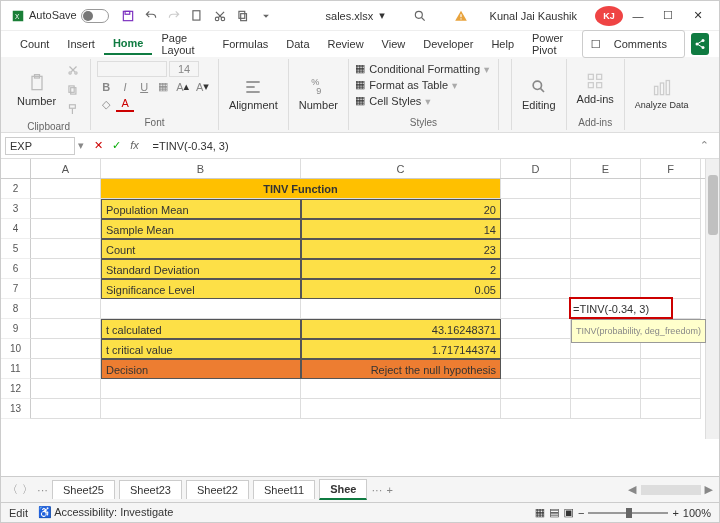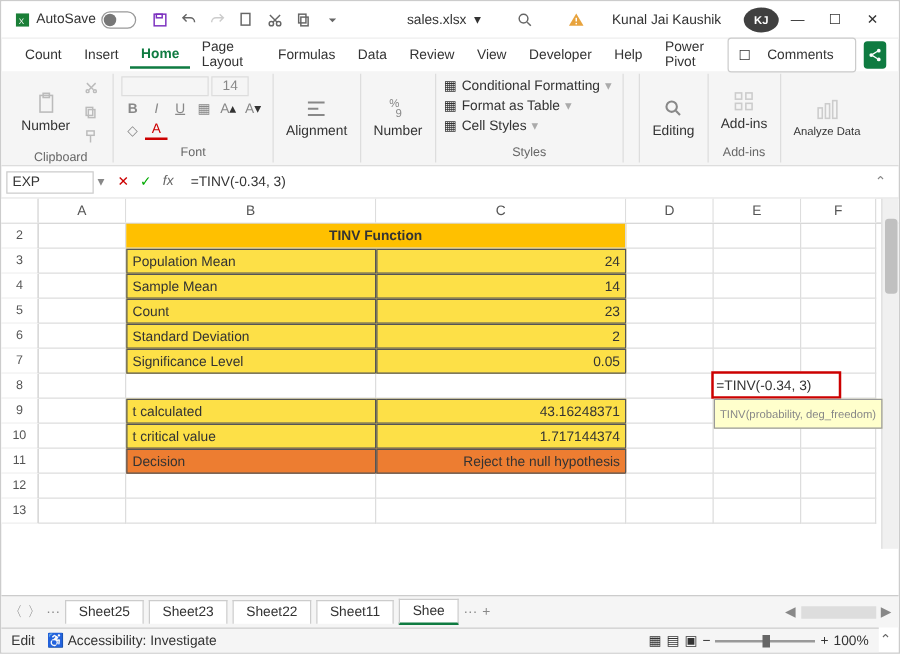--- a/index.html
+++ b/index.html
@@ -6,21 +6,21 @@
 body{background:#fff;width:720px;height:523px;overflow:hidden;border:1px solid #ccc;position:relative}
 .titlebar{height:30px;background:#fff;display:flex;align-items:center;padding:0 6px;border-bottom:1px solid #eee}
 .ico{display:inline-flex;align-items:center;justify-content:center;width:18px;height:18px;margin:0 2px}
 .ico svg{width:14px;height:14px}
 .autosave{display:flex;align-items:flex-start;gap:4px;margin-right:8px}
 .toggle{width:28px;height:14px;border:1px solid #999;border-radius:7px;background:#fff;position:relative}
 .toggle::after{content:'';position:absolute;width:10px;height:10px;border-radius:50%;background:#777;top:1px;left:1px}
 .qat{display:flex;align-items:center;gap:1px}
 .filename{margin:0 auto;padding-left:30px;display:flex;align-items:center;gap:6px}
 .user{display:flex;align-items:center;gap:18px}
-.avatar{width:28px;height:20px;border-radius:50%;background:#404040;color:#fff;font-size:9px;font-weight:bold;display:flex;align-items:center;justify-content:center}
+.avatar{width:28px;height:20px;border-radius:50%;background:#ef4444;color:#fff;font-size:9px;font-weight:bold;display:flex;align-items:center;justify-content:center}
 .winbtn{width:30px;height:24px;display:flex;align-items:center;justify-content:center}
 .menubar{height:26px;display:flex;align-items:center;padding:0 10px;gap:0}
 .menubar span{padding:4px 9px;cursor:pointer}
 .menubar .active{border-bottom:2px solid #0f7b41;color:#0f7b41;font-weight:600}
 .spacer{flex:1}
 .comments{border:1px solid #ccc;padding:3px 8px;border-radius:3px;font-size:11px;display:flex;align-items:center;gap:4px}
 .sharebtn{background:#0f7b41;width:26px;height:22px;border-radius:3px;margin-left:6px;display:flex;align-items:center;justify-content:center}
 .ribbon{height:76px;background:#f5f5f5;border-bottom:1px solid #ddd;display:flex;padding:2px 6px}
 .group{border-right:1px solid #ddd;padding:2px 6px;display:flex;flex-direction:column;justify-content:space-between;position:relative}
 .group .label{font-size:10px;color:#666;text-align:center;padding-top:2px}
@@ -45,22 +45,22 @@
 .cell{border-right:1px solid #ddd;border-bottom:1px solid #ddd;padding:0 4px;font-size:11px;line-height:20px;overflow:visible;white-space:nowrap}
 .cA{width:70px}.cB{width:200px}.cC{width:200px}.cD{width:70px}.cE{width:70px;position:relative}.cF{width:60px}
 .hdr{background:#ffc000;font-weight:bold;text-align:center}
 .bl{background:#fde047;border:1px solid #555!important}
 .or{background:#ed7d31;border:1px solid #555!important}
 .right{text-align:right}
 .editing{background:#fff;border:2px solid #c00;padding:0 2px;position:absolute;left:-2px;top:-2px;width:104px;height:22px;z-index:5}
 .tooltip{position:absolute;left:0;top:20px;background:#ffffcc;border:1px solid #999;padding:1px 4px;font-size:9px;color:#888;z-index:6;white-space:nowrap}
 .tabbar{position:absolute;bottom:20px;left:0;right:0;height:26px;border-top:1px solid #ccc;display:flex;align-items:center;padding:0 6px;background:#f5f5f5;gap:4px}
 .tab{padding:3px 10px;font-size:11px;background:#fff;border:1px solid #ccc;border-bottom:none}
-.tab.act{border-bottom:2px solid #0f7b41;font-weight:400}
-.statusbar{position:absolute;bottom:0;left:0;right:16px;height:20px;background:#f5f5f5;border-top:1px solid #ccc;display:flex;align-items:center;padding:0 8px;font-size:10px;color:#555;gap:10px}
+.tab.act{border-bottom:2px solid #0f7b41;font-weight:700}
+.statusbar{position:absolute;bottom:0;left:0;right:0;height:20px;background:#f5f5f5;border-top:1px solid #ccc;display:flex;align-items:center;padding:0 8px;font-size:10px;color:#555;gap:10px}
 .zoom{display:flex;align-items:center;gap:4px;margin-left:auto}
 .slider{width:80px;height:2px;background:#999;position:relative}
 .slider::after{content:'';position:absolute;width:6px;height:10px;background:#666;top:-4px;left:38px}
 .vsb{position:absolute;right:0;top:0;width:14px;height:280px;background:#f0f0f0;border-left:1px solid #ddd}
 .vsb::after{content:'';position:absolute;top:16px;left:2px;width:10px;height:60px;background:#c0c0c0;border-radius:3px}
 .collapse{position:absolute;right:6px;bottom:4px;color:#666}
 </style>
 </head>
 <body>
 
@@ -327,21 +327,21 @@
         <div class="cell cA"></div>
         <div class="cell hdr" style="width:400px">TINV Function</div>
         <div class="cell cD"></div>
         <div class="cell cE"></div>
         <div class="cell cF"></div>
       </div>
     <div class="row">
         <div class="rh">3</div>
         <div class="cell cA"></div>
         <div class="cell cB bl">Population Mean</div>
-        <div class="cell cC bl right">24</div>
+        <div class="cell cC bl right">20</div>
         <div class="cell cD"></div>
         <div class="cell cE"></div>
         <div class="cell cF"></div>
       </div>
     <div class="row">
         <div class="rh">4</div>
         <div class="cell cA"></div>
         <div class="cell cB bl">Sample Mean</div>
         <div class="cell cC bl right">14</div>
         <div class="cell cD"></div>

